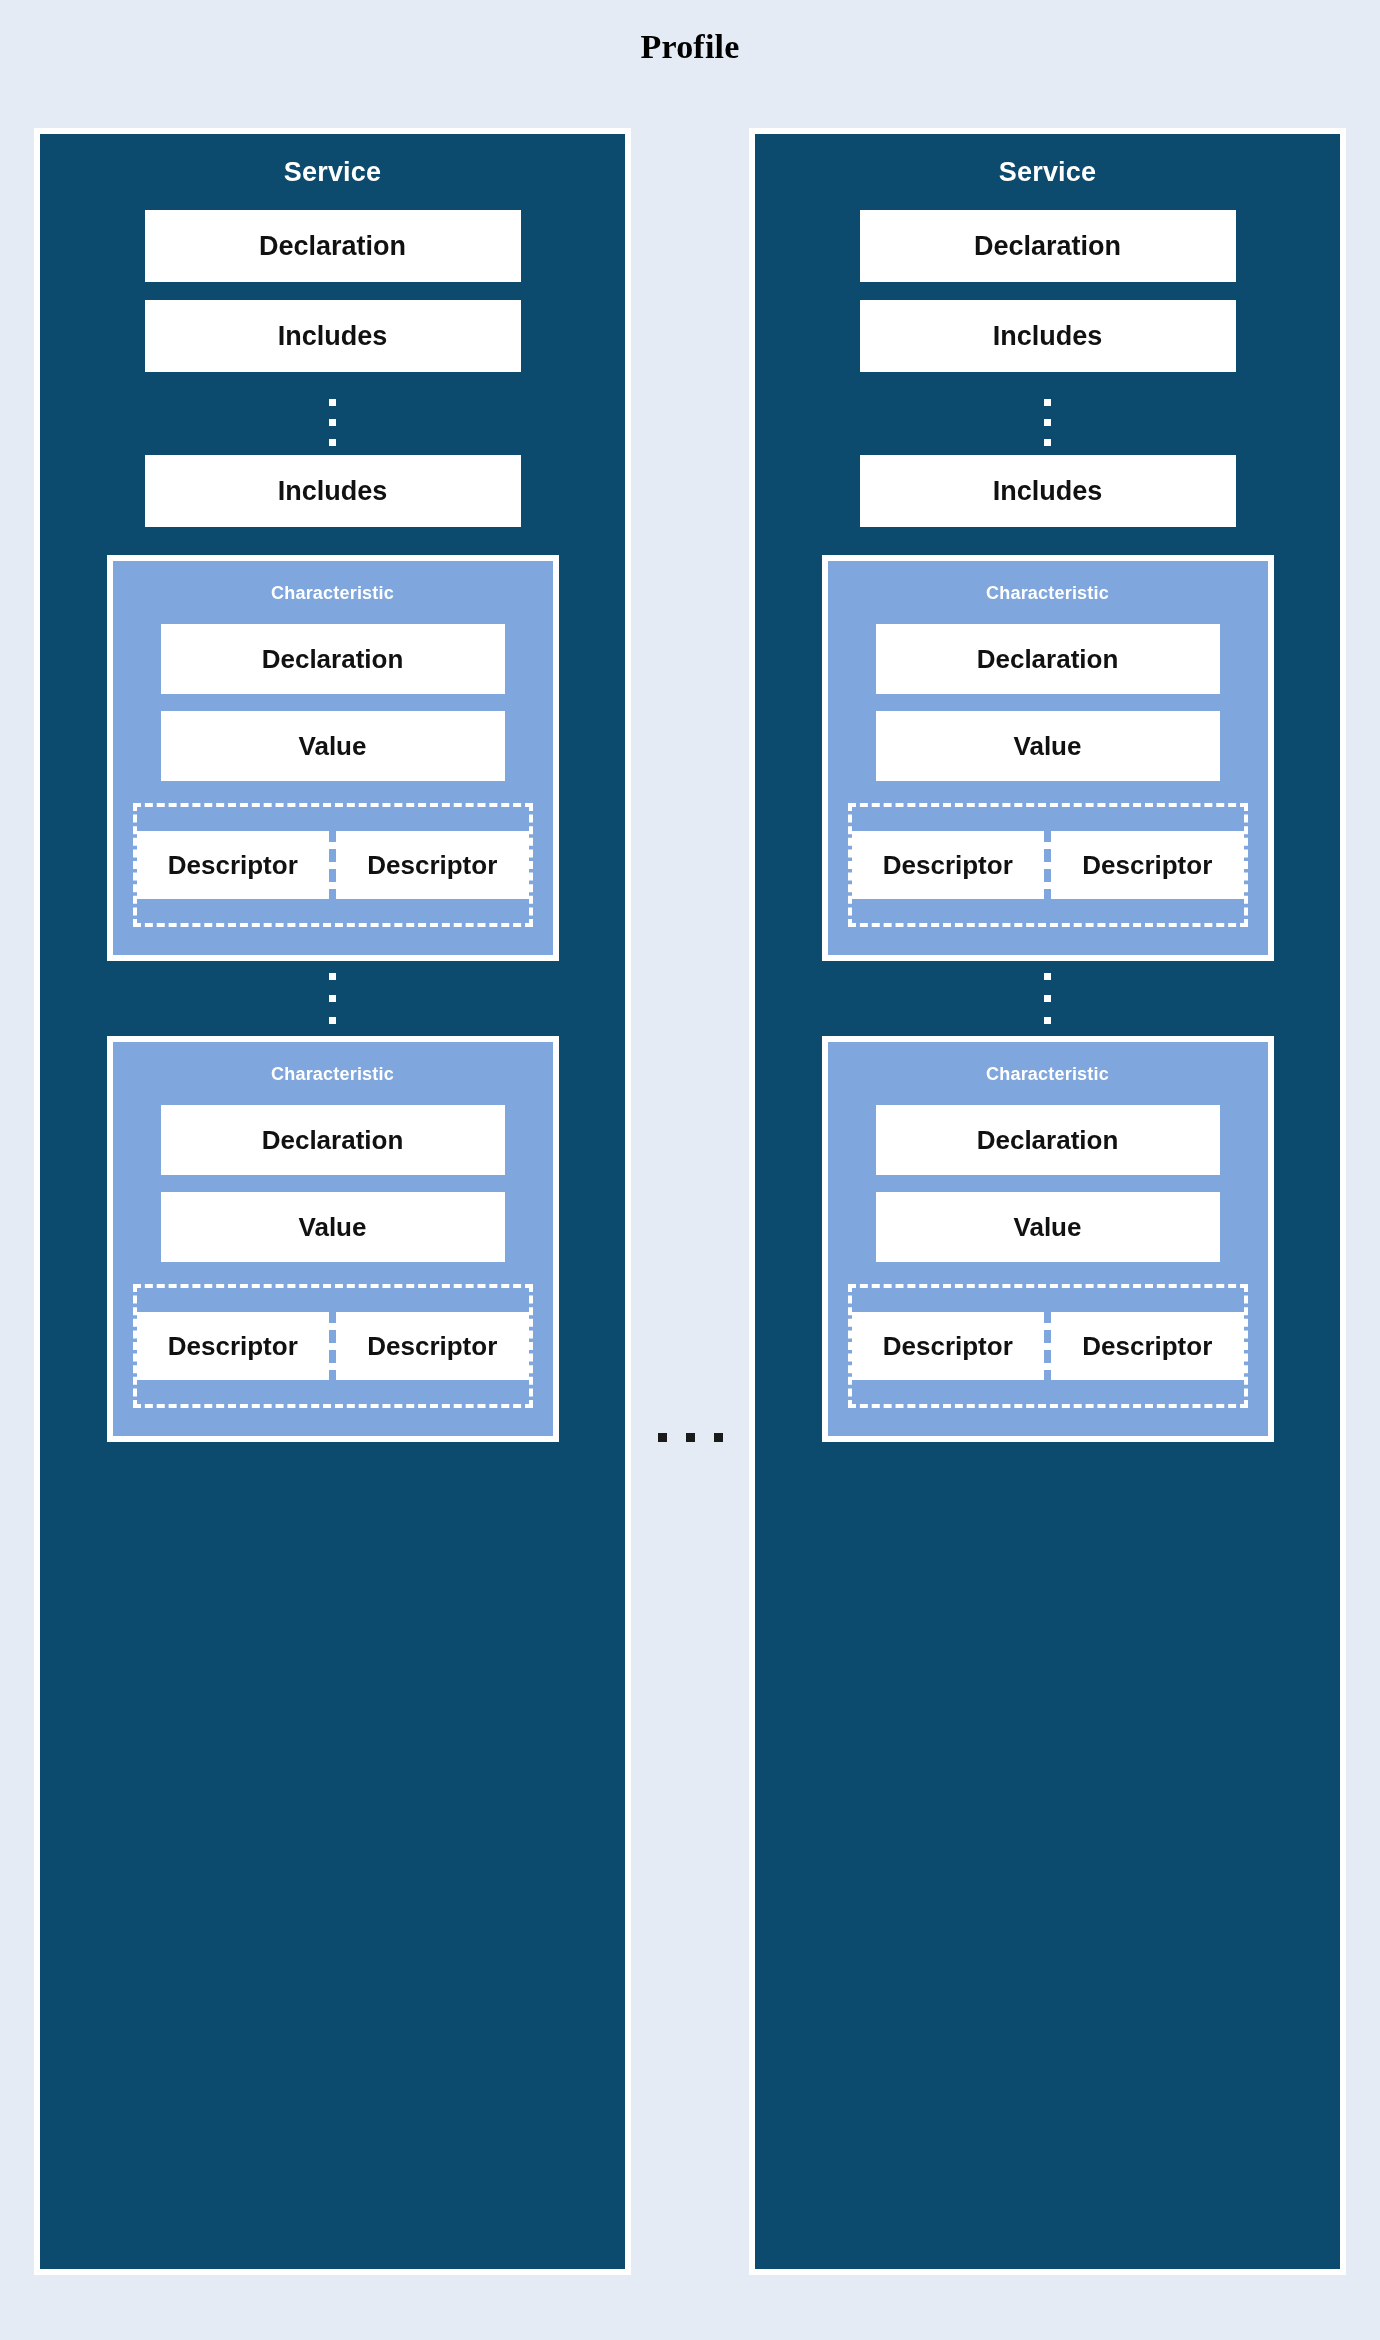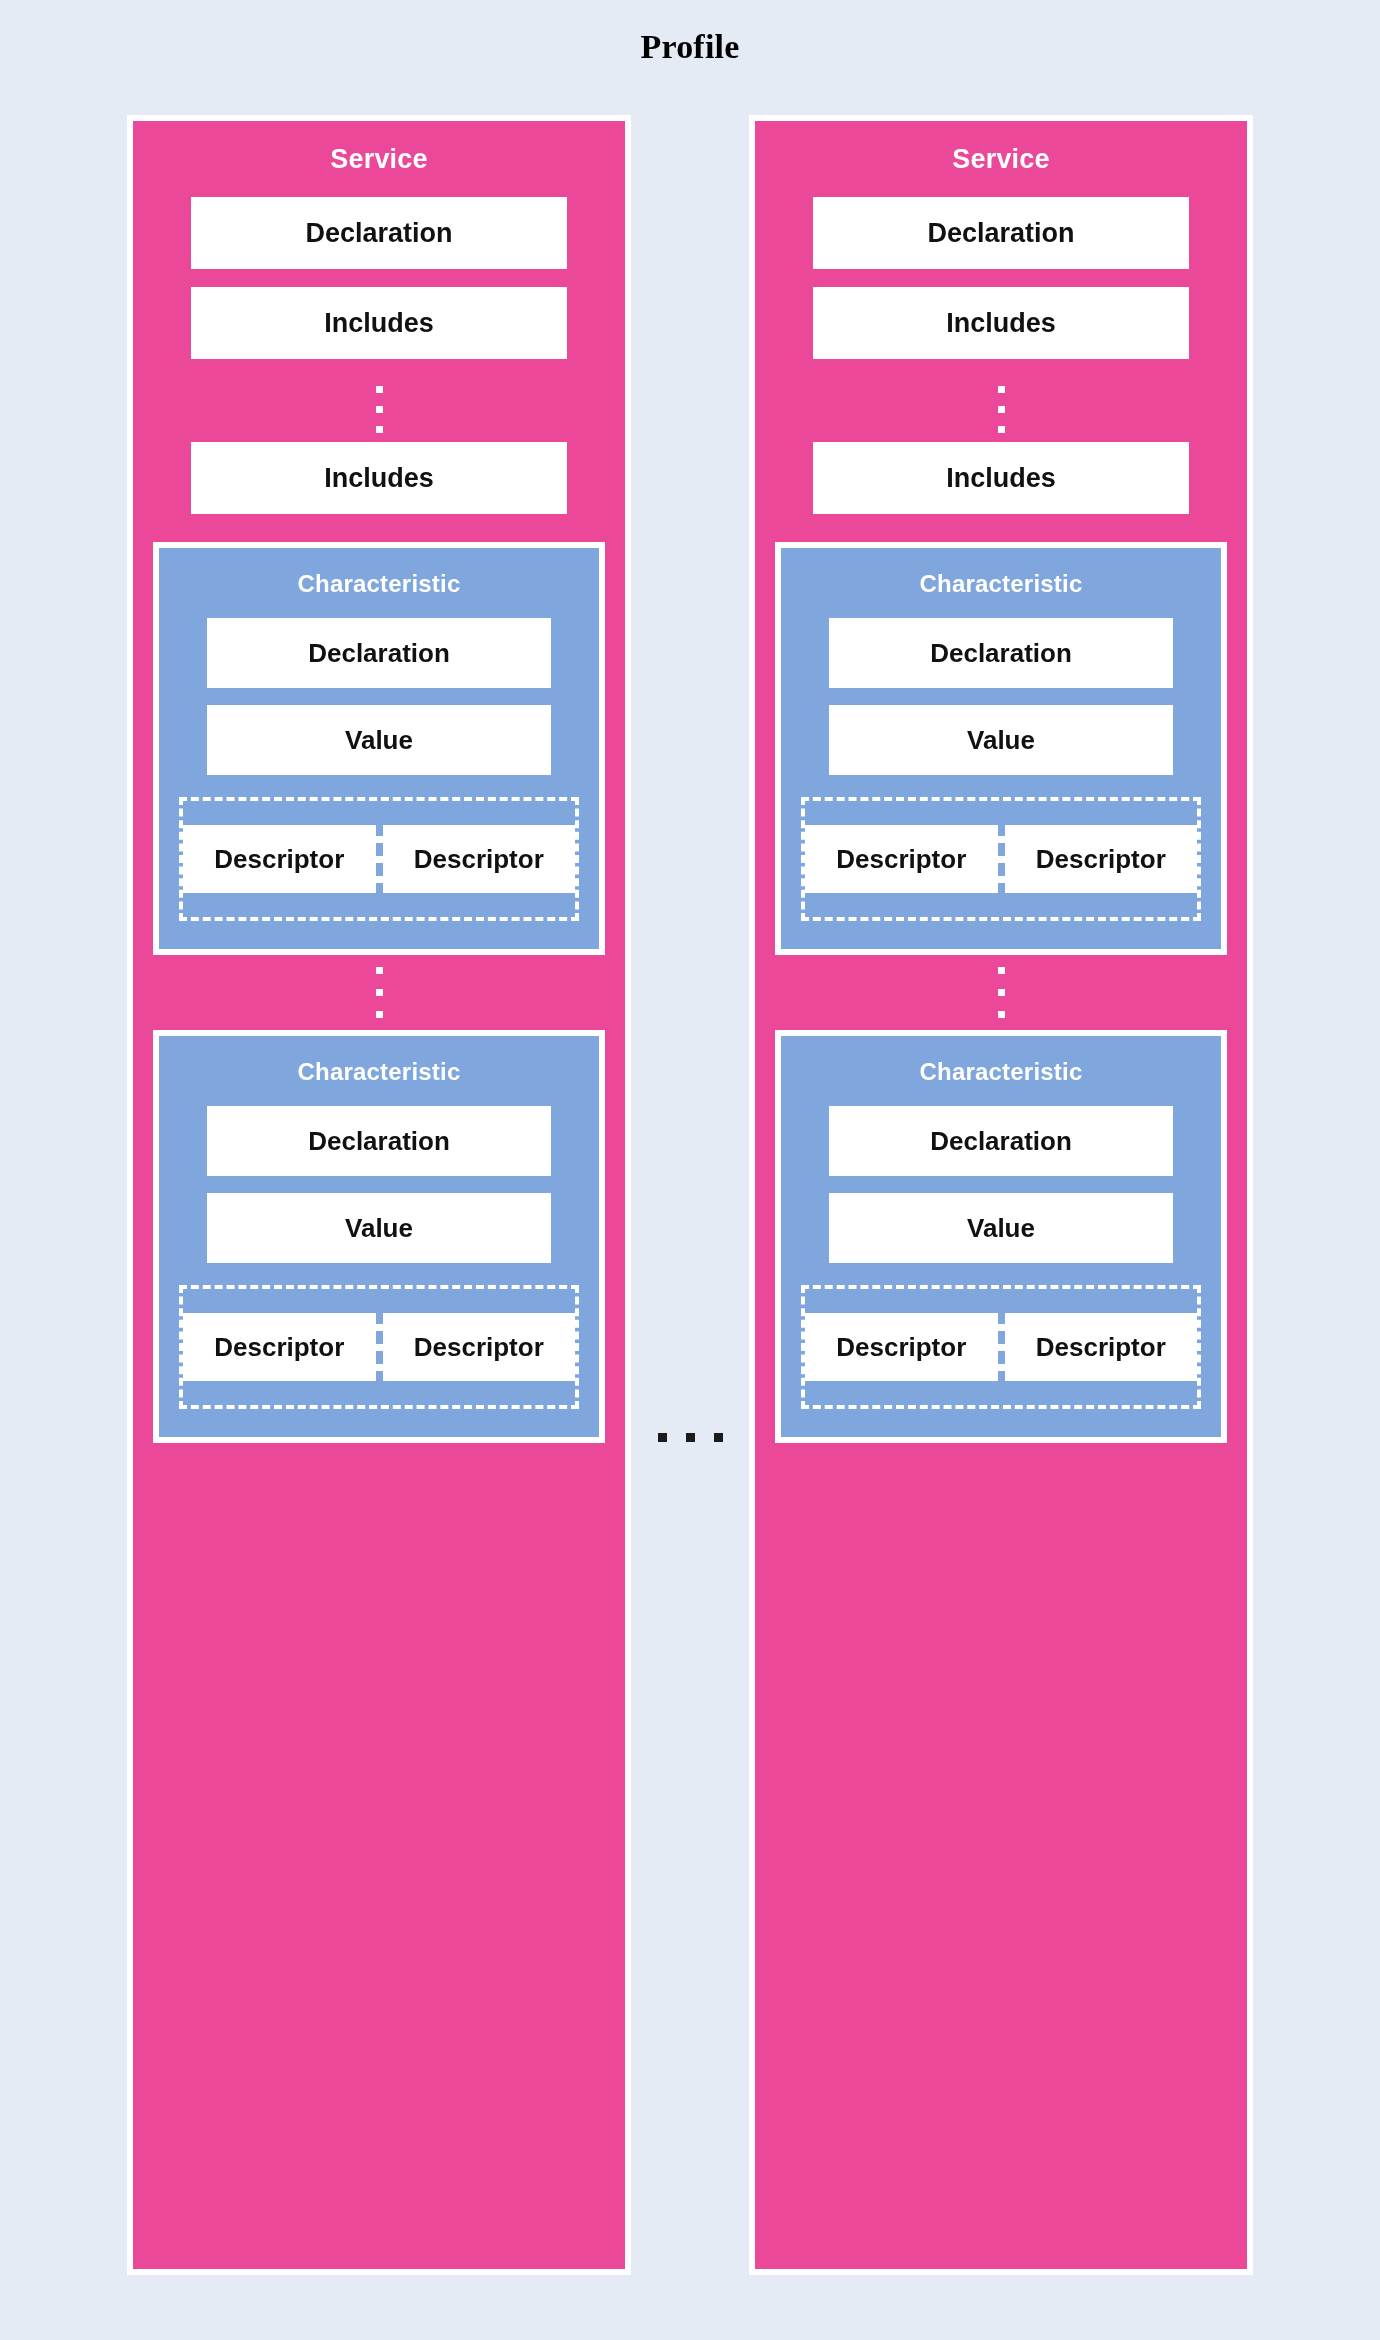--- a/index.html
+++ b/index.html
@@ -38,28 +38,29 @@
     width: 1380px;
     height: 2160px;
     display: flex;
     flex-direction: row;
     align-items: stretch;
     justify-content: center;
   }
 
   
   .service {
-    width: 504px;
-    background: #ec4899;
+    width: 597px;
+    background: #0c4a6e;
     border: 6px solid #ffffff;
     display: flex;
     flex-direction: column;
     align-items: center;
     padding: 0 0 30px 0;
     flex: 0 0 auto;
+    margin-top: 13px;
   }
 
   .service-title {
     color: #ffffff;
     font-size: 27px;
     font-weight: bold;
     margin-top: 23px;
     margin-bottom: 22px;
     text-align: center;
     letter-spacing: 0.2px;
@@ -107,21 +108,21 @@
     background: #7fa6dd;
     border: 6px solid #ffffff;
     display: flex;
     flex-direction: column;
     align-items: center;
     padding-bottom: 28px;
   }
 
   .char-title {
     color: #ffffff;
-    font-size: 24px;
+    font-size: 18px;
     font-weight: bold;
     margin-top: 22px;
     margin-bottom: 20px;
     text-align: center;
     letter-spacing: 0.2px;
   }
 
   .char-leaf {
     width: 344px;
     height: 70px;

